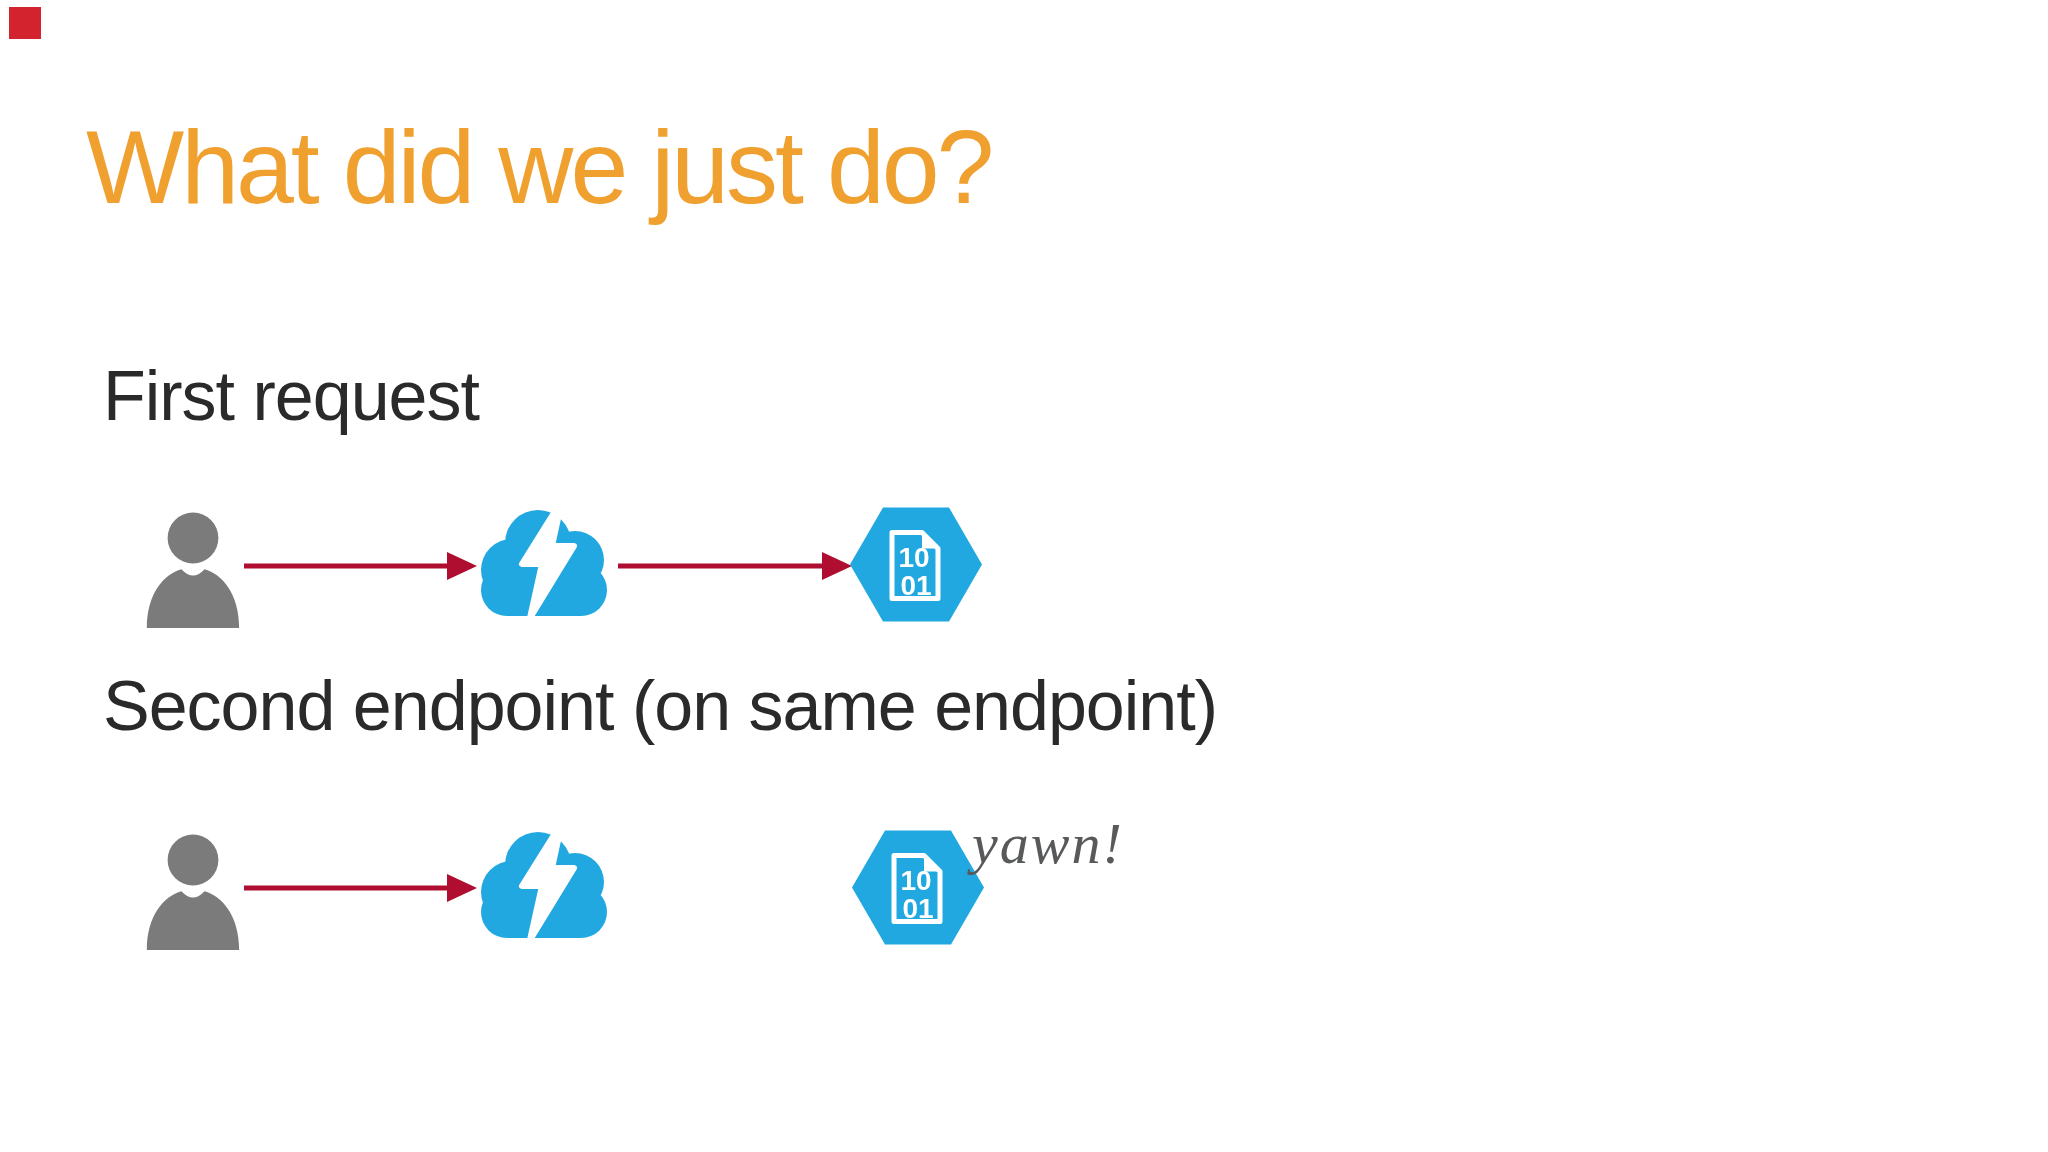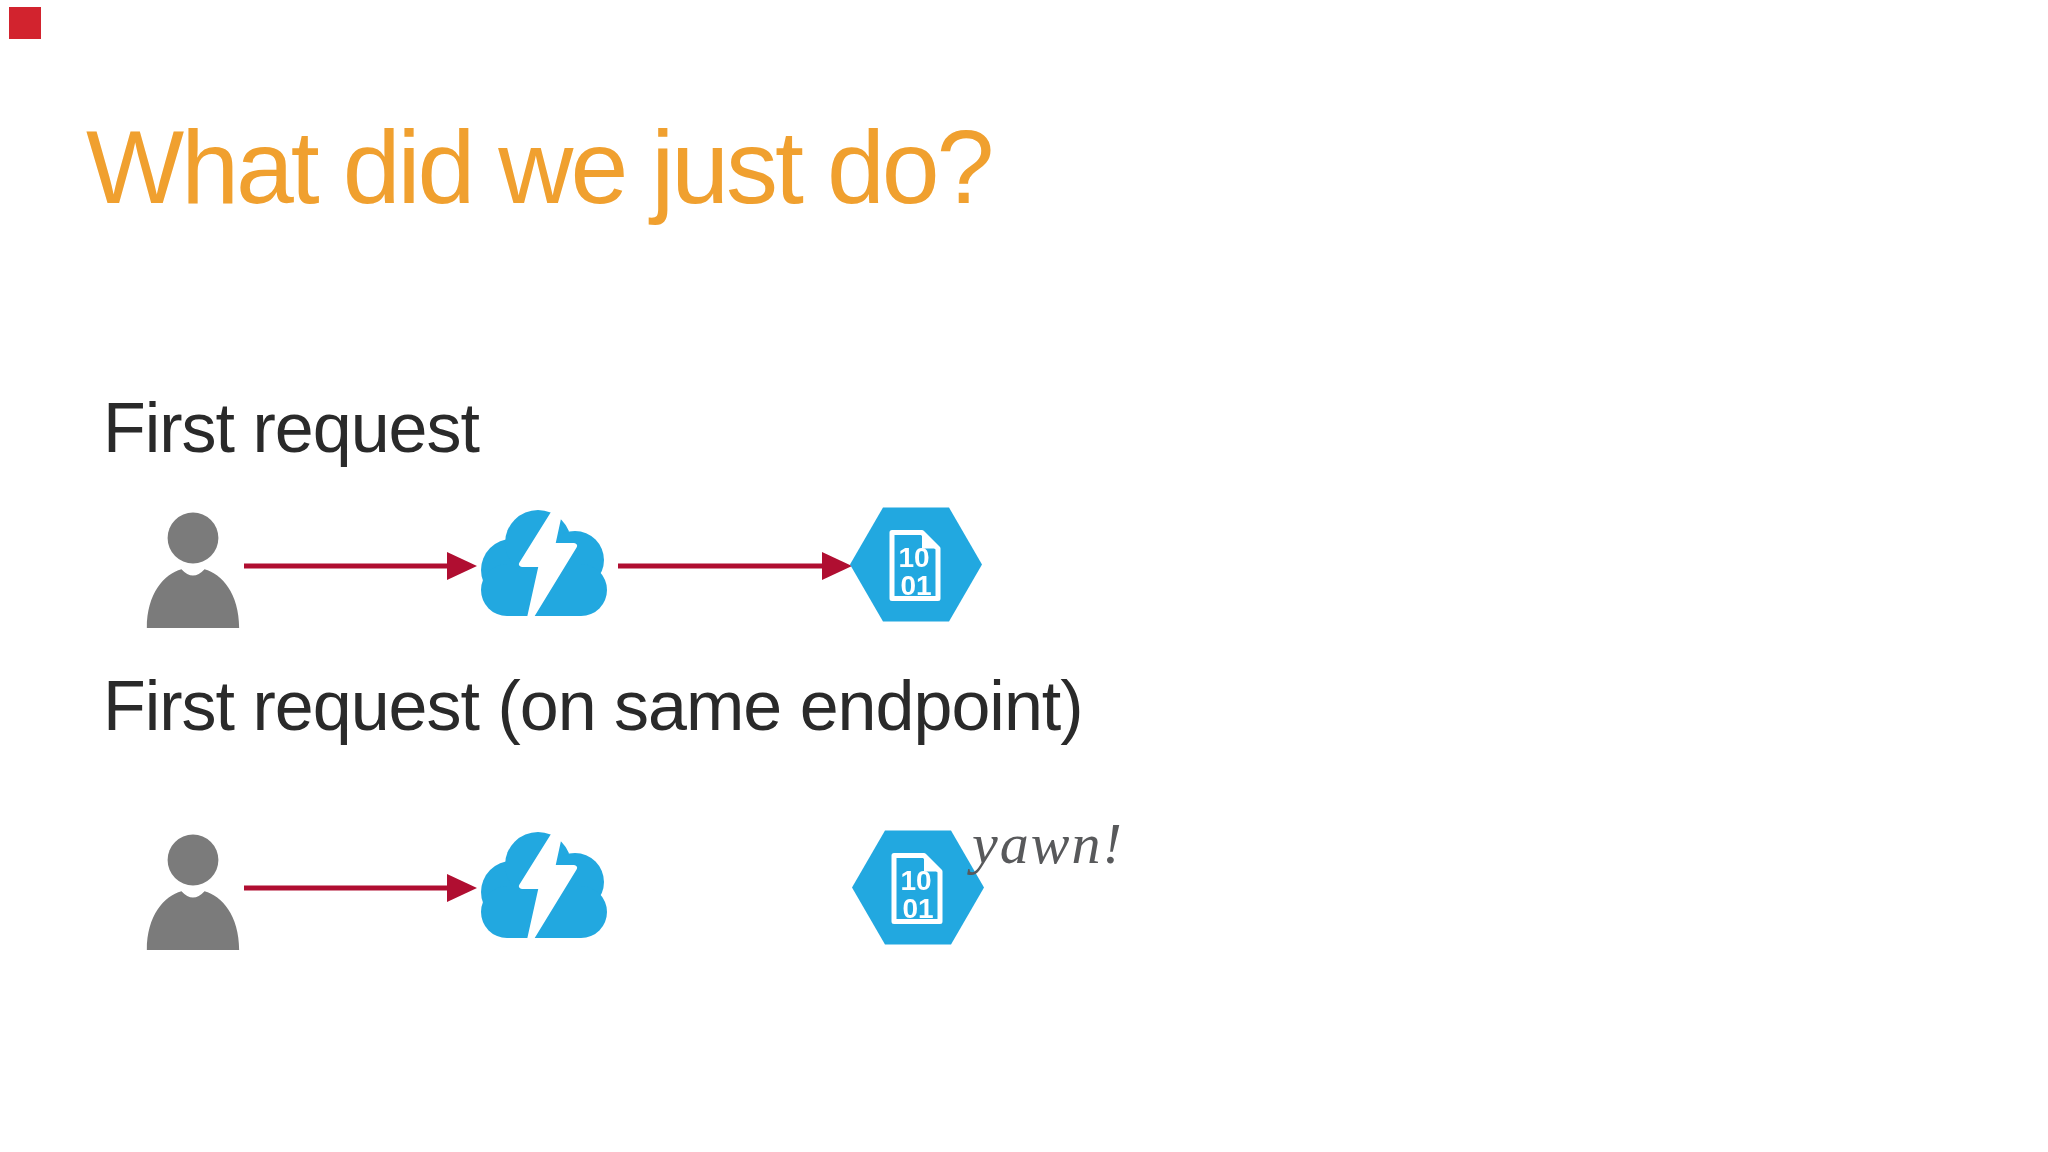--- a/index.html
+++ b/index.html
@@ -20,21 +20,21 @@
     position:absolute;left:86px;top:38px;
     font-size:104px;font-weight:400;letter-spacing:-3px;
     color:#f0a02f;white-space:nowrap;
   }
   
   .row-label{
     position:absolute;left:103px;
     font-size:70px;font-weight:400;letter-spacing:-1px;
     color:#2a2a2a;white-space:nowrap;
   }
-  .row-label.first{top:356px;margin-top:32px;}
+  .row-label.first{top:356px;}
   .row-label.second{top:666px;}
   
   .icon{position:absolute;}
   .person-1{left:135px;top:508px;width:116px;height:120px;}
   .person-2{left:135px;top:830px;width:116px;height:120px;}
   .cloud-1{left:472px;top:498px;width:145px;height:122px;}
   .cloud-2{left:472px;top:820px;width:145px;height:122px;}
   .hex-1{left:850px;top:504px;width:132px;height:121px;}
   .hex-2{left:852px;top:827px;width:132px;height:121px;}
   
@@ -124,21 +124,21 @@
   <div class="icon hex-1">
     <svg viewBox="0 0 132 120" width="100%" height="100%">
       <polygon points="0,60 33,3 99,3 132,60 99,117 33,117" fill="#22a8e0"></polygon>
       <path d="M42,28 h30 l16,16 v50 h-46 z" fill="none" stroke="#ffffff" stroke-width="5" stroke-linejoin="round"></path>
       <path d="M72,28 l16,16 h-16 z" fill="#ffffff"></path>
       <text x="64" y="62" text-anchor="middle" font-size="28" font-weight="bold" fill="#ffffff">10</text>
       <text x="66" y="90" text-anchor="middle" font-size="28" font-weight="bold" fill="#ffffff">01</text>
     </svg>
   </div>
 
-  <div class="row-label second">First request (on same endpoint)</div>
+  <div class="row-label second">Second endpoint (on same endpoint)</div>
 
   <div class="icon person-2">
     <svg viewBox="0 0 100 104" width="100%" height="100%">
       <circle cx="50" cy="26" r="22" fill="#7b7b7b"></circle>
       <path d="M10,104 C10,74 25,57 40,53 Q50,64 60,53 C75,57 90,74 90,104 Z" fill="#7b7b7b"></path>
     </svg>
   </div>
 
   <div class="arrow arrow-2a">
     <div class="shaft"></div>

